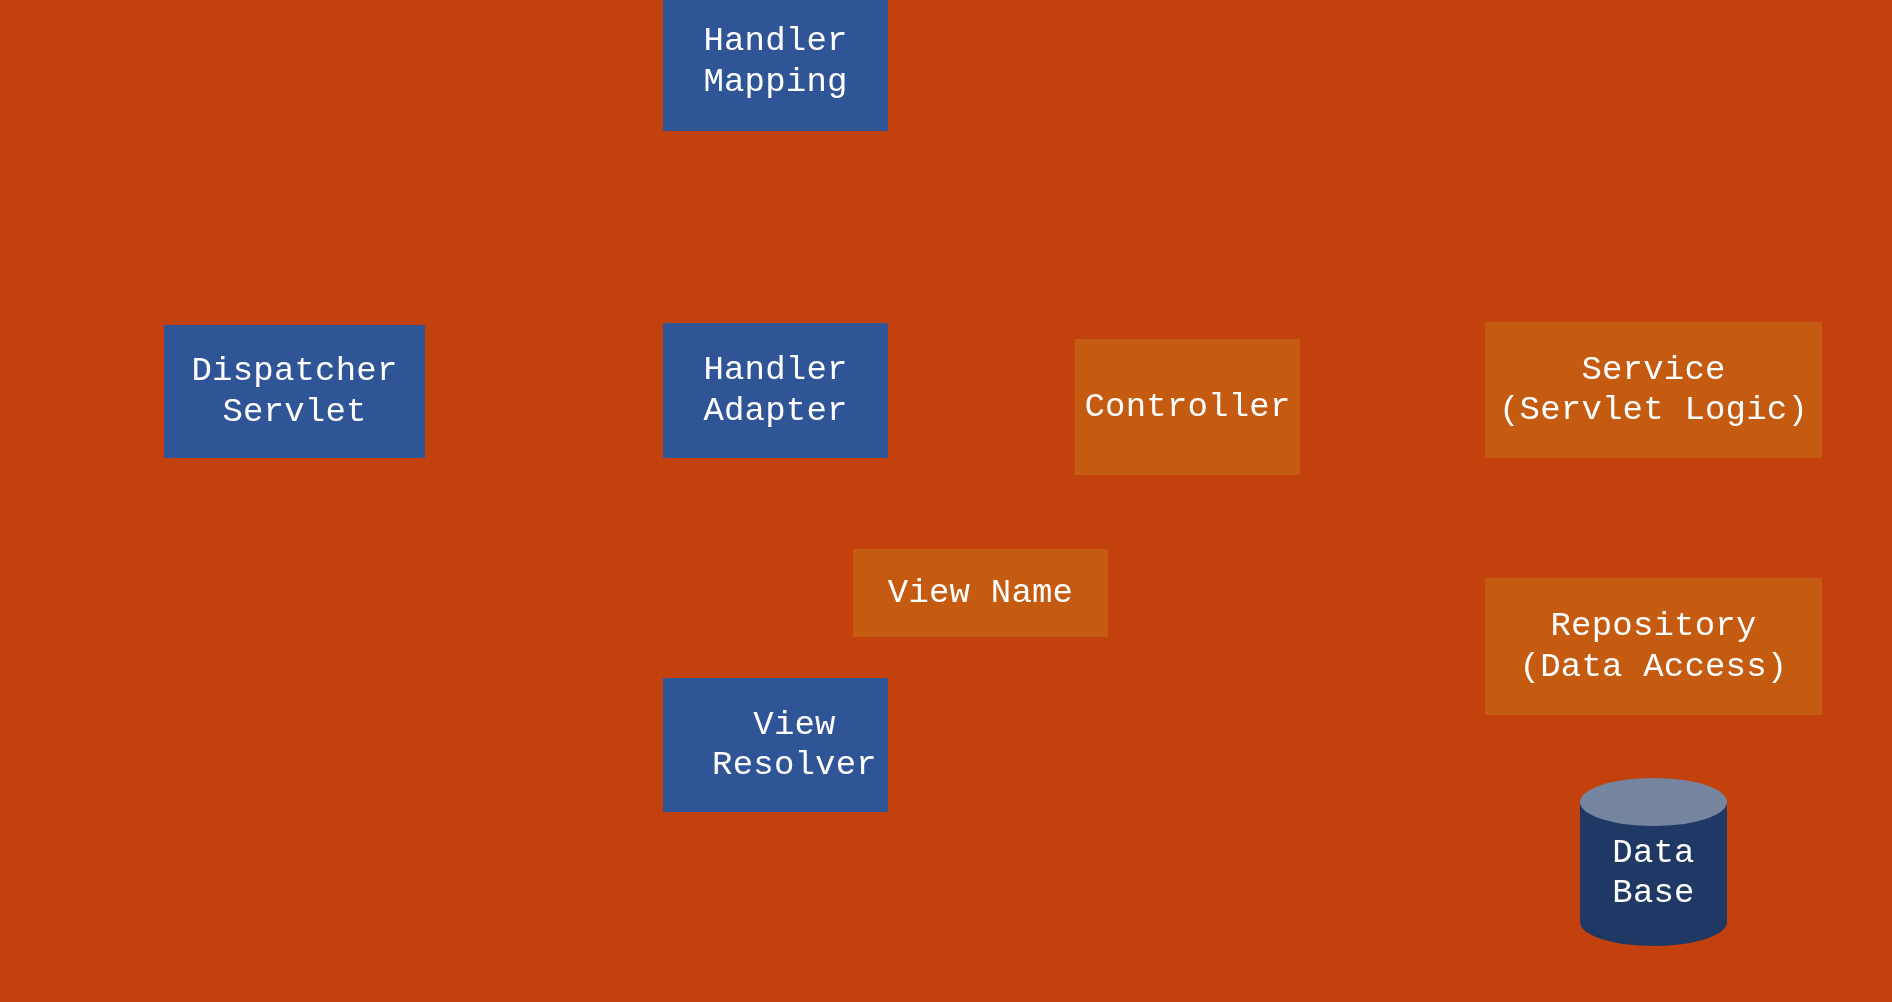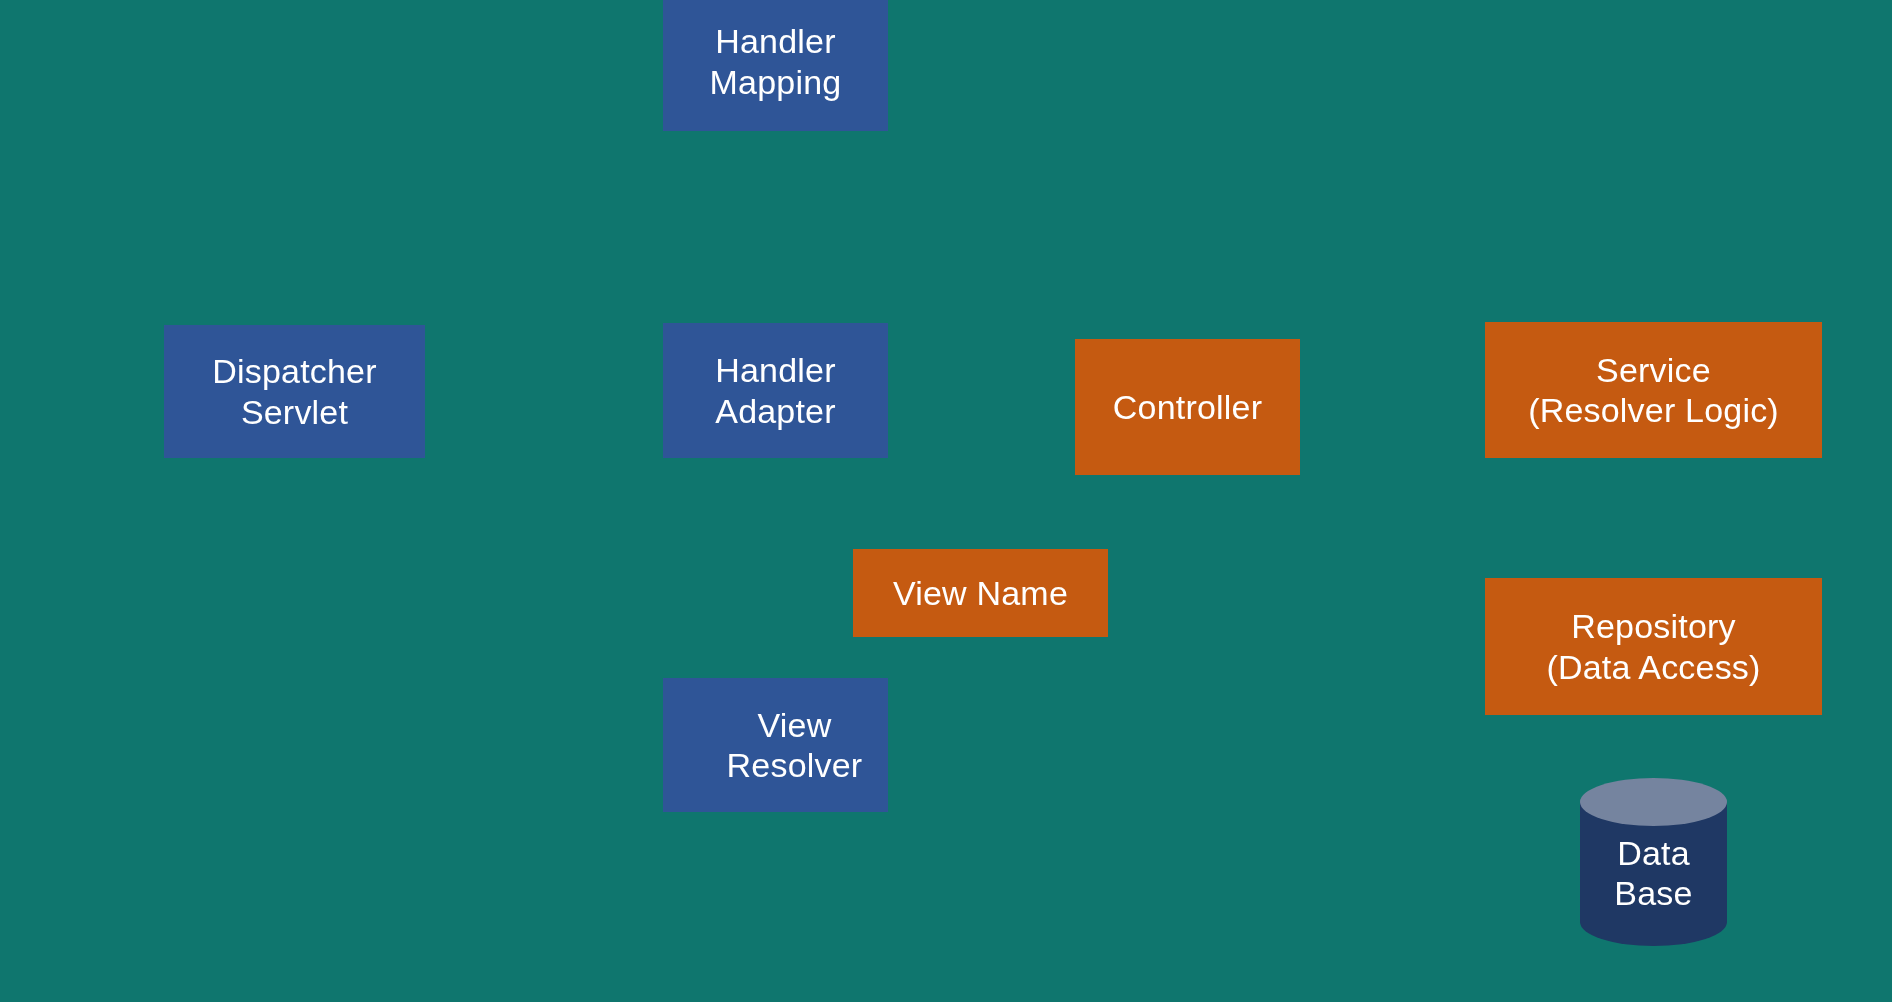--- a/index.html
+++ b/index.html
@@ -5,23 +5,23 @@
 <style>
   html, body {
     margin: 0;
     padding: 0;
     background: #000000;
   }
   #canvas {
     position: relative;
     width: 1892px;
     height: 1002px;
-    background: #0f766e;
+    background: #c2410c;
     overflow: hidden;
-    font-family: Liberation Sans, sans-serif;
+    font-family: Liberation Mono, monospace;
   }
   .node {
     position: absolute;
     display: flex;
     align-items: center;
     justify-content: center;
     text-align: center;
     color: #ffffff;
     font-weight: 400;
     line-height: 1.18;
@@ -67,21 +67,21 @@
 
 <div id="canvas">
     <div class="node node-blue" style="left: 663px; top: -8px; width: 225px; height: 139px; background: rgb(47, 85, 151); font-size: 34px;">Handler
 Mapping</div>
     <div class="node node-blue" style="left: 164px; top: 325px; width: 261px; height: 133px; background: rgb(47, 85, 151); font-size: 34px;">Dispatcher
 Servlet</div>
     <div class="node node-blue" style="left: 663px; top: 323px; width: 225px; height: 135px; background: rgb(47, 85, 151); font-size: 34px;">Handler
 Adapter</div>
     <div class="node node-orange" style="left: 1075px; top: 339px; width: 225px; height: 136px; background: rgb(197, 90, 17); font-size: 34px;">Controller</div>
     <div class="node node-orange" style="left: 1485px; top: 322px; width: 337px; height: 136px; background: rgb(197, 90, 17); font-size: 34px;">Service
-(Resolver Logic)</div>
+(Servlet Logic)</div>
     <div class="node node-orange" style="left: 853px; top: 549px; width: 255px; height: 88px; background: rgb(197, 90, 17); font-size: 34px; text-align: right;">View Name</div>
     <div class="node node-orange" style="left: 1485px; top: 546px; width: 337px; height: 137px; background: rgb(197, 90, 17); font-size: 34px; margin-top: 32px;">Repository
 (Data Access)</div>
     <div class="node node-blue" style="left: 663px; top: 678px; width: 225px; height: 134px; background: rgb(47, 85, 151); font-size: 34px; padding-left: 44px;">View
 Resolver</div>
     <div class="cylinder" style="left: 1580px; top: 778px; width: 147px; height: 168px;">
       <svg class="cyl-svg" viewBox="0 0 147 168" preserveAspectRatio="none">
         <path d="M 0 24 L 0 144 A 73.5 24 0 0 0 147 144 L 147 24 Z" fill="#1F3864"></path>
         <ellipse cx="73.5" cy="24" rx="73.5" ry="24" fill="#75849F"></ellipse>
       </svg>

